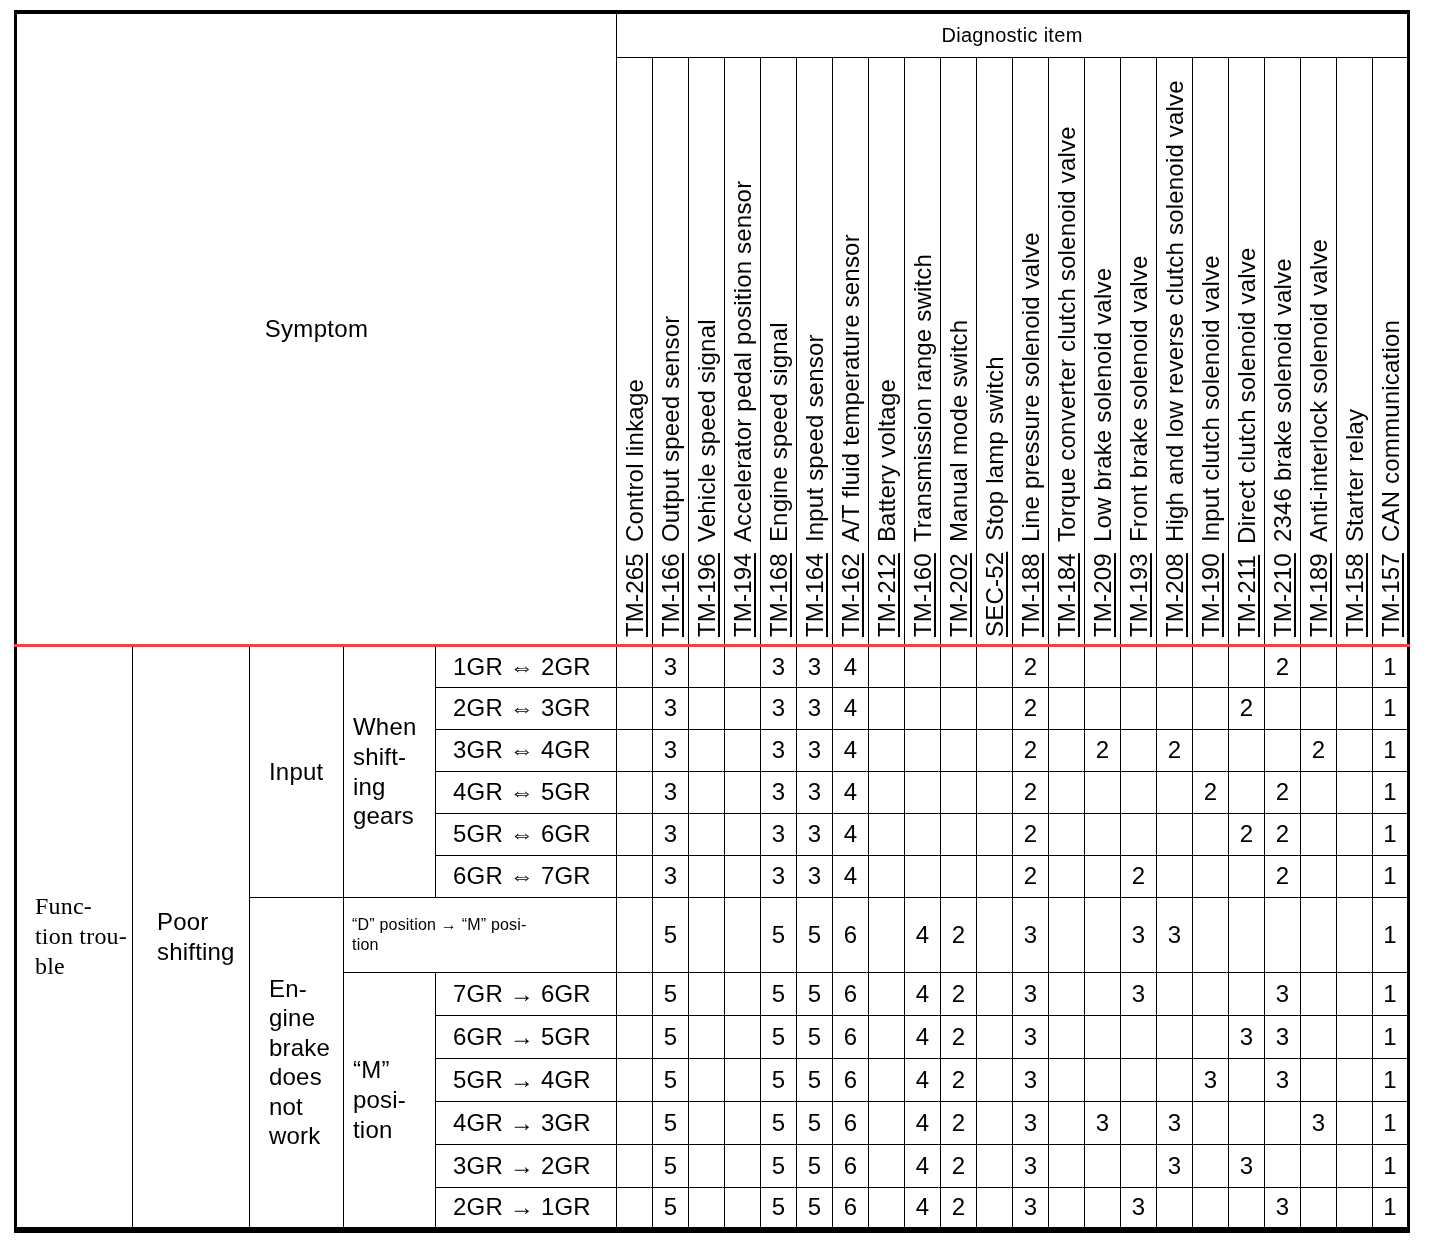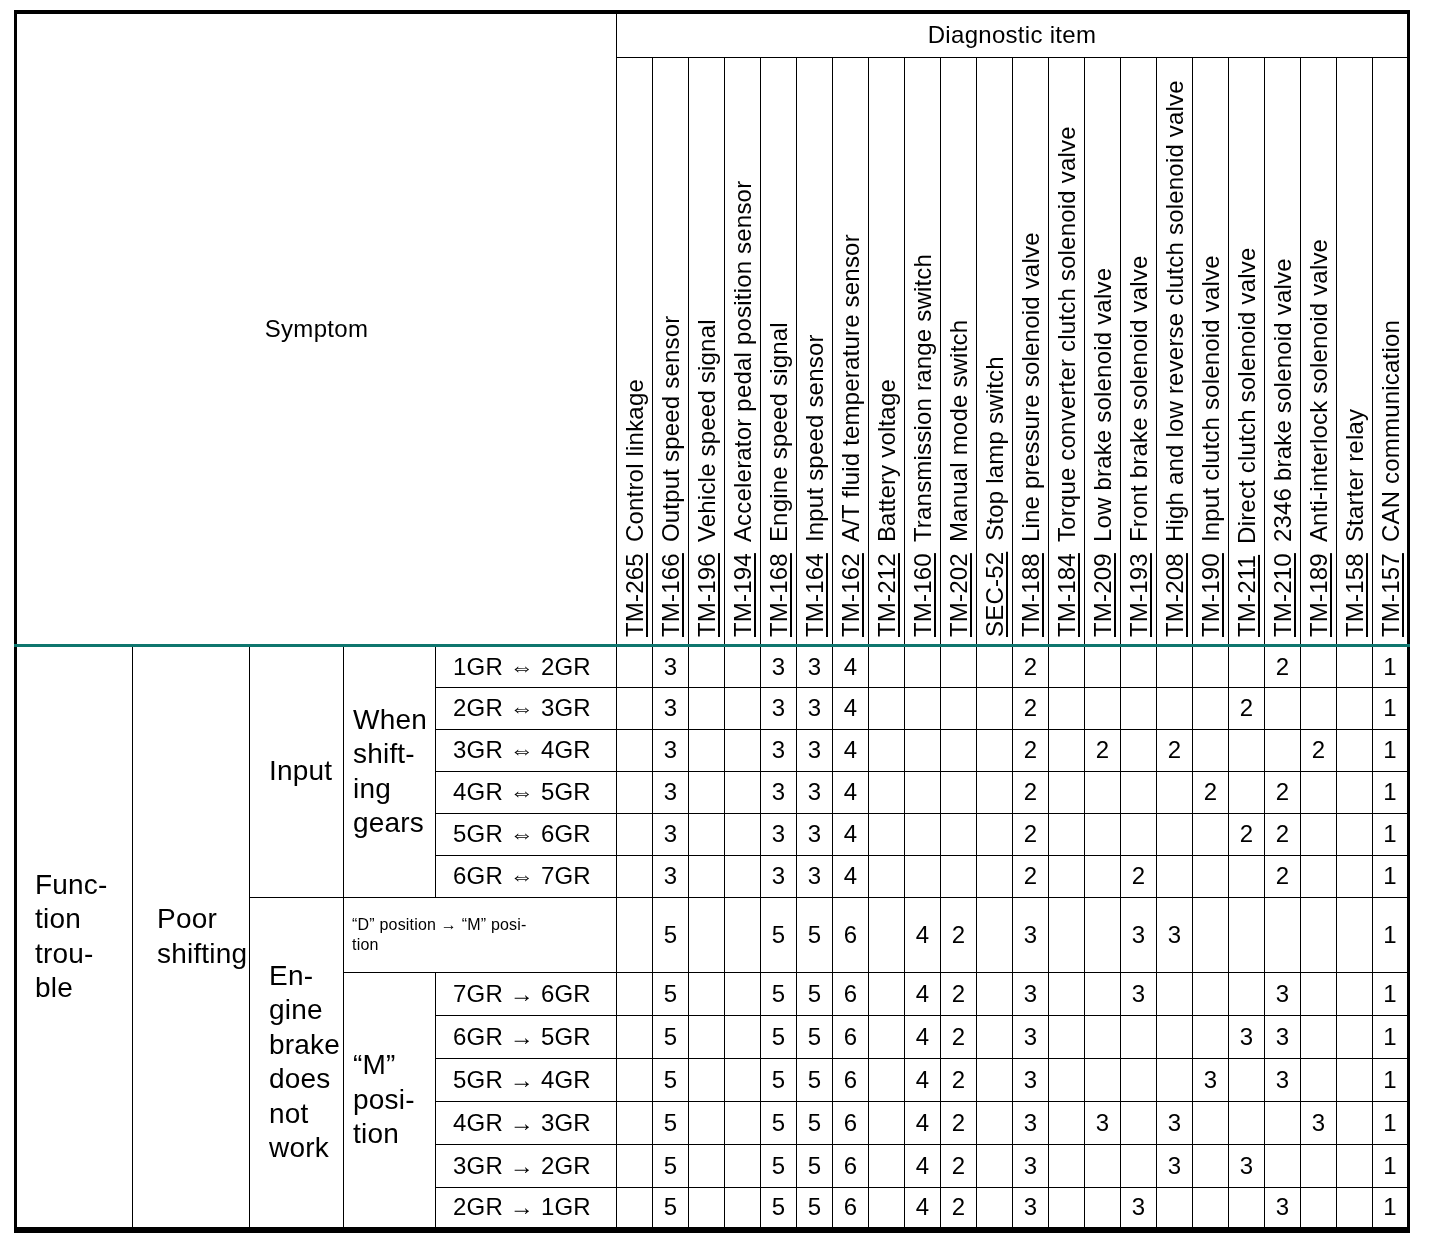--- a/index.html
+++ b/index.html
@@ -8,36 +8,36 @@
     width:1456px; height:1248px; background:#ffffff; color:#000;
     font-family:"Liberation Sans","DejaVu Sans",sans-serif;
   }
   table.diag {
     border-collapse:collapse; table-layout:fixed;
     margin:10px 0 0 14px;
     border:3px solid #000; border-top-width:4px; border-bottom-width:6px;
   }
   th,td { border:1px solid #000; padding:0; font-weight:normal; color:#000; }
   .symptom-head { font-size:24px; vertical-align:middle; letter-spacing:.3px; }
-  .diag-item-head { height:45px; font-size:24px; text-align:center; vertical-align:middle; letter-spacing:.3px; }
+  .diag-item-head { height:45px; font-size:20px; text-align:center; vertical-align:middle; letter-spacing:.3px; }
   tr.rot-row th { height:588px; position:relative; }
   .rot {
     position:absolute; top:100%; left:0;
     width:588px; height:36px;
     transform-origin:0 0; transform:rotate(-90deg);
     display:flex; align-items:center; gap:11px;
     padding-left:7px; white-space:nowrap; font-size:24px; letter-spacing:.2px;
   }
   .tm { color:#000; text-decoration:underline; text-underline-offset:3px; }
   tbody tr { height:42px; }
   tbody tr.dm-row { height:75px; }
   tbody tr.m-row { height:43px; }
-  tbody tr:first-child td { border-top:3px solid #0f766e; }
-  td.lab { font-size:28px; vertical-align:middle; white-space:pre-line; line-height:1.23; letter-spacing:.2px; }
-  td.c1 { padding-left:18px; }
+  tbody tr:first-child td { border-top:3px solid #ef4444; }
+  td.lab { font-size:24px; vertical-align:middle; white-space:pre-line; line-height:1.23; letter-spacing:.2px; }
+  td.c1 { padding-left:18px;font-family:Liberation Serif, serif; }
   td.c2 { padding-left:24px; }
   td.c3 { padding-left:19px; }
   td.c4 { padding-left:9px; }
   td.gear { font-size:24px; vertical-align:middle; padding-left:17px; white-space:nowrap; letter-spacing:.2px; }
   td.dm  { font-size:16px; vertical-align:middle; padding-left:8px; white-space:pre-line; line-height:1.2; letter-spacing:.2px; }
   td.val { font-size:24px; text-align:center; vertical-align:middle; }
 </style>
 </head>
 <body>
 

